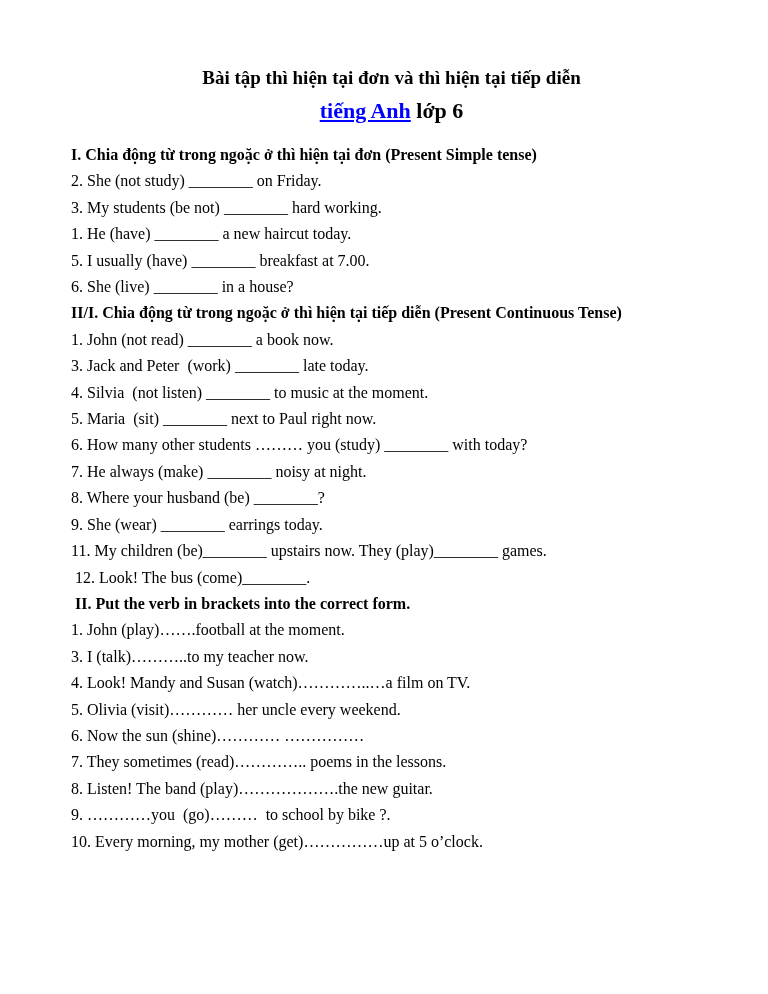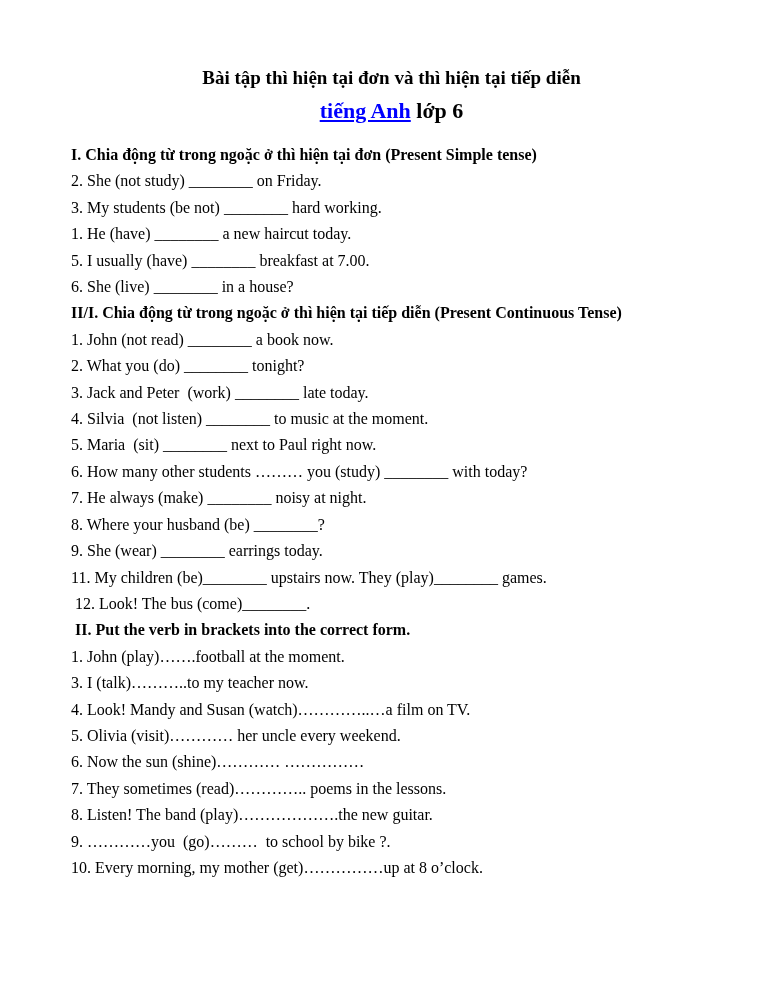--- a/index.html
+++ b/index.html
@@ -57,34 +57,33 @@
 
   <div class="heading">I. Chia động từ trong ngoặc ở thì hiện tại đơn (Present Simple tense)</div>
   <div class="line">2. She (not study) ________ on Friday.</div>
   <div class="line">3. My students (be not) ________ hard working.</div>
   <div class="line">1. He (have) ________ a new haircut today.</div>
   <div class="line">5. I usually (have) ________ breakfast at 7.00.</div>
   <div class="line">6. She (live) ________ in a house?</div>
 
   <div class="heading">II/I. Chia động từ trong ngoặc ở thì hiện tại tiếp diễn (Present Continuous Tense)</div>
   <div class="line">1. John (not read) ________ a book now.</div>
-  <div class="line">2. What you (do) ________ tonight?</div>
   <div class="line">3. Jack and Peter  (work) ________ late today.</div>
   <div class="line">4. Silvia  (not listen) ________ to music at the moment.</div>
   <div class="line">5. Maria  (sit) ________ next to Paul right now.</div>
   <div class="line">6. How many other students ……… you (study) ________ with today?</div>
   <div class="line">7. He always (make) ________ noisy at night.</div>
   <div class="line">8. Where your husband (be) ________?</div>
   <div class="line">9. She (wear) ________ earrings today.</div>
   <div class="line">11. My children (be)________ upstairs now. They (play)________ games.</div>
   <div class="line"> 12. Look! The bus (come)________.</div>
 
   <div class="heading"> II. Put the verb in brackets into the correct form.</div>
   <div class="line">1. John (play)…….football at the moment.</div>
   <div class="line">3. I (talk)………..to my teacher now.</div>
   <div class="line">4. Look! Mandy and Susan (watch)…………..…a film on TV.</div>
   <div class="line">5. Olivia (visit)………… her uncle every weekend.</div>
   <div class="line">6. Now the sun (shine)………… ……………</div>
   <div class="line">7. They sometimes (read)………….. poems in the lessons.</div>
   <div class="line">8. Listen! The band (play)……………….the new guitar.</div>
   <div class="line">9. …………you  (go)………  to school by bike ?.</div>
-  <div class="line">10. Every morning, my mother (get)……………up at 8 o’clock.</div>
+  <div class="line">10. Every morning, my mother (get)……………up at 5 o’clock.</div>
 </div>
 
 </body></html>

